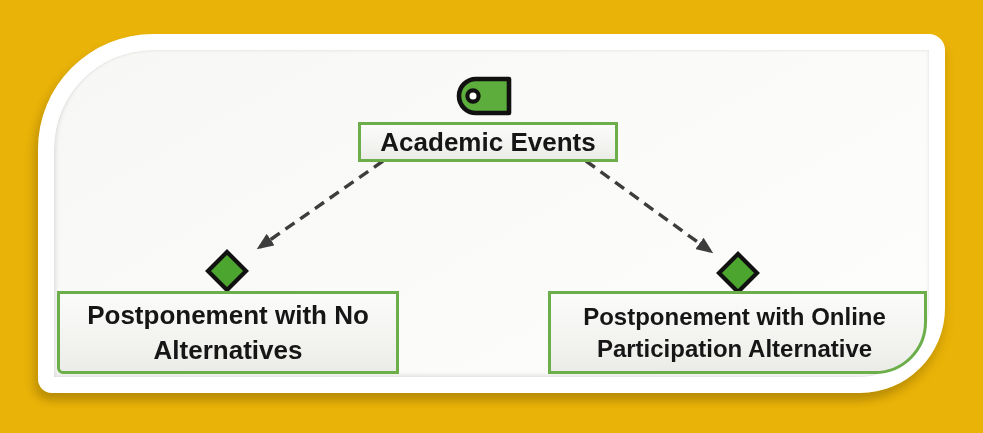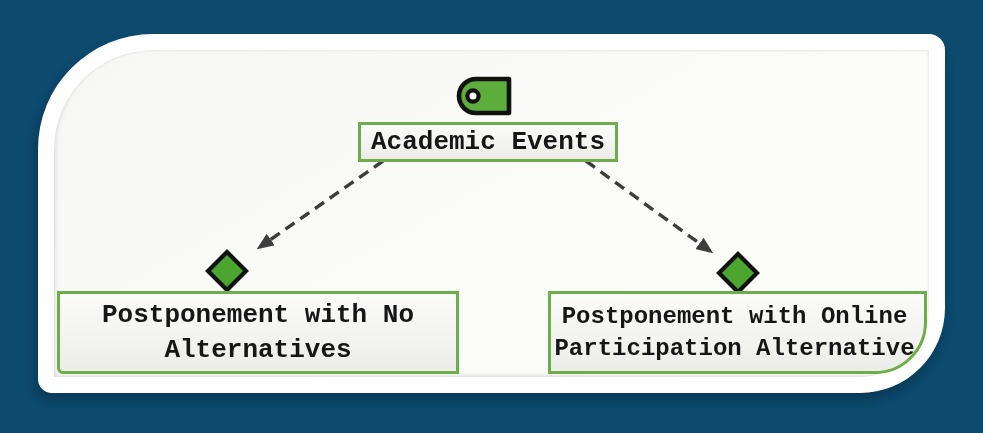--- a/index.html
+++ b/index.html
@@ -4,22 +4,22 @@
 <style>
   html, body {
     margin: 0;
     padding: 0;
     background: #ffffff;
   }
   .canvas {
     position: relative;
     width: 983px;
     height: 433px;
-    background: #0c4a6e;
-    font-family: Liberation Mono, monospace;
+    background: #eab308;
+    font-family: Liberation Sans, sans-serif;
     overflow: hidden;
   }
   
   .frame {
     position: absolute;
     left: 38px;
     top: 34px;
     width: 907px;
     height: 359px;
     box-sizing: border-box;
@@ -61,21 +61,21 @@
   .node-root {
     left: 358px;
     top: 122px;
     width: 260px;
     height: 40px;
     font-size: 26px;
   }
   .node-left {
     left: 57px;
     top: 291px;
-    width: 402px;
+    width: 342px;
     height: 83px;
     font-size: 26px;
     line-height: 1.32;
     border-bottom-left-radius: 6px;
   }
   .node-right {
     left: 548px;
     top: 291px;
     width: 379px;
     height: 83px;

